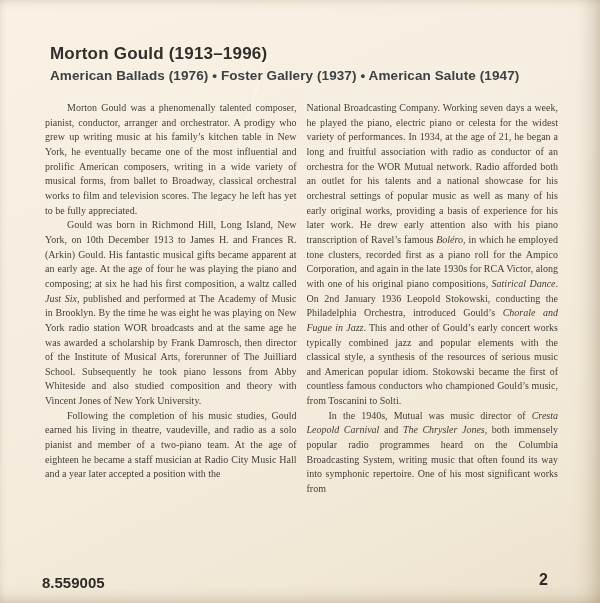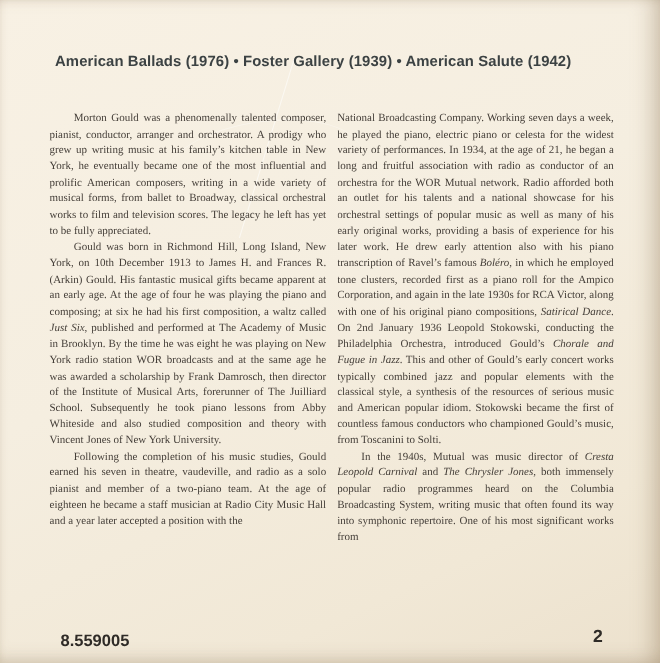--- a/index.html
+++ b/index.html
@@ -60,47 +60,48 @@
   .col {
     width: 252px; height: 472px; overflow: hidden;
     font-size: 10px; line-height: 14.65px;
     color: var(--body-text);
     text-align: justify;
   }
   .col p { margin: 0; }
   .col p.indent { text-indent: 22px; }
   .col em { font-style: italic; }
   .catalogue {
-    position: absolute; left: 55px; top: 574px;
+    position: absolute; left: 42px; top: 574px;
     font-family: "Liberation Sans", sans-serif;
     font-weight: bold; font-size: 15px; color: var(--footer-text);
   }
   .pagenum {
     position: absolute; right: 52px; top: 571px;
     font-family: "Liberation Sans", sans-serif;
     font-weight: bold; font-size: 16px; color: var(--footer-text);
   }
 </style>
 </head>
 <body>
 
 <div class="page">
 
   <div class="scan-line-1"></div>
   <div class="scan-line-2"></div>
 
   <div class="header">
-    <div class="subtitle">American Ballads (1976) • Foster Gallery (1939) • American Salute (1942)</div>
+    <div class="title">Morton Gould (1913–1996)</div>
+    <div class="subtitle">American Ballads (1976) • Foster Gallery (1937) • American Salute (1947)</div>
   </div>
 
   <div class="columns">
     <div class="col">
         <p class="indent"><span>Morton Gould was a phenomenally talented composer, pianist, conductor, arranger and orchestrator. A prodigy who grew up writing music at his family’s kitchen table in New York, he eventually became one of the most influential and prolific American composers, writing in a wide variety of musical forms, from ballet to Broadway, classical orchestral works to film and television scores. The legacy he left has yet to be fully appreciated.</span></p>
         <p class="indent"><span>Gould was born in Richmond Hill, Long Island, New York, on 10th December 1913 to James H. and Frances R. (Arkin) Gould. His fantastic musical gifts became apparent at an early age. At the age of four he was playing the piano and composing; at six he had his first composition, a waltz called </span><em>Just Six</em><span>, published and performed at The Academy of Music in Brooklyn. By the time he was eight he was playing on New York radio station WOR broadcasts and at the same age he was awarded a scholarship by Frank Damrosch, then director of the Institute of Musical Arts, forerunner of The Juilliard School. Subsequently he took piano lessons from Abby Whiteside and also studied composition and theory with Vincent Jones of New York University.</span></p>
-        <p class="indent"><span>Following the completion of his music studies, Gould earned his seven in theatre, vaudeville, and radio as a solo pianist and member of a two-piano team. At the age of eighteen he became a staff musician at Radio City Music Hall and a year later accepted a position with the</span></p>
+        <p class="indent"><span>Following the completion of his music studies, Gould earned his living in theatre, vaudeville, and radio as a solo pianist and member of a two-piano team. At the age of eighteen he became a staff musician at Radio City Music Hall and a year later accepted a position with the</span></p>
       </div>
     <div class="col">
         <p><span>National Broadcasting Company. Working seven days a week, he played the piano, electric piano or celesta for the widest variety of performances. In 1934, at the age of 21, he began a long and fruitful association with radio as conductor of an orchestra for the WOR Mutual network. Radio afforded both an outlet for his talents and a national showcase for his orchestral settings of popular music as well as many of his early original works, providing a basis of experience for his later work. He drew early attention also with his piano transcription of Ravel’s famous </span><em>Boléro</em><span>, in which he employed tone clusters, recorded first as a piano roll for the Ampico Corporation, and again in the late 1930s for RCA Victor, along with one of his original piano compositions, </span><em>Satirical Dance</em><span>. On 2nd January 1936 Leopold Stokowski, conducting the Philadelphia Orchestra, introduced Gould’s </span><em>Chorale and Fugue in Jazz</em><span>. This and other of Gould’s early concert works typically combined jazz and popular elements with the classical style, a synthesis of the resources of serious music and American popular idiom. Stokowski became the first of countless famous conductors who championed Gould’s music, from Toscanini to Solti.</span></p>
         <p class="indent"><span>In the 1940s, Mutual was music director of </span><em>Cresta Leopold Carnival</em><span> and </span><em>The Chrysler Jones</em><span>, both immensely popular radio programmes heard on the Columbia Broadcasting System, writing music that often found its way into symphonic repertoire. One of his most significant works from</span></p>
       </div>
   </div>
 
   <div class="catalogue">8.559005</div>
 
   <div class="pagenum">2</div>

